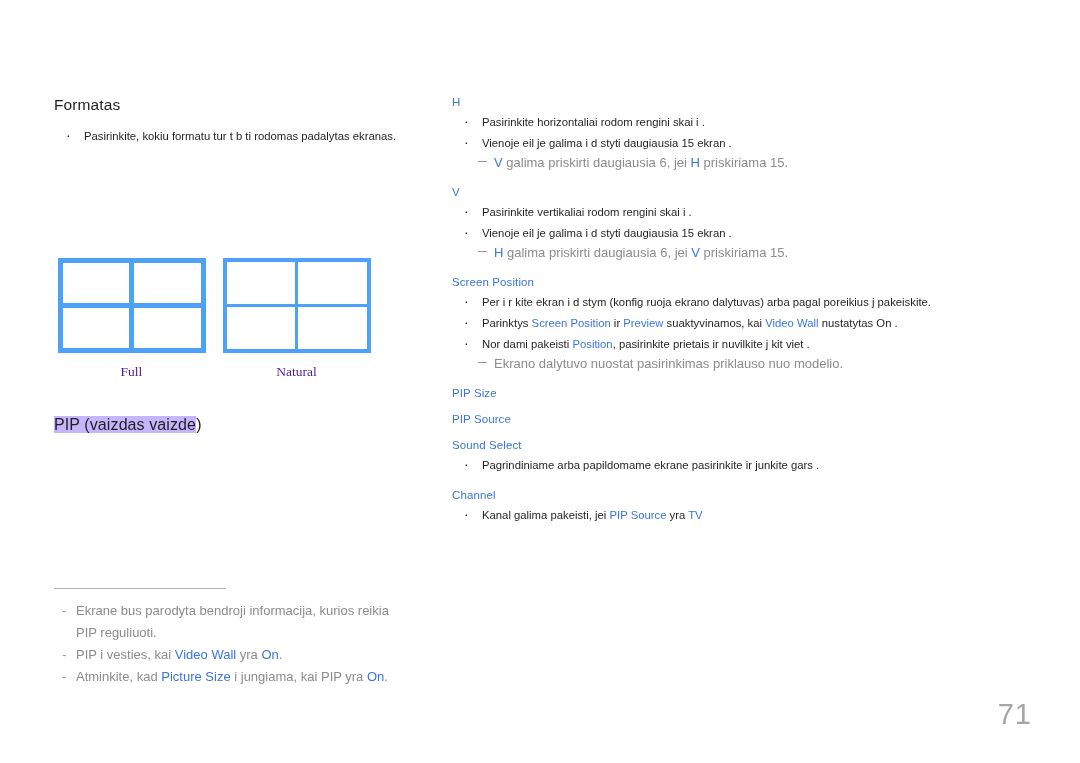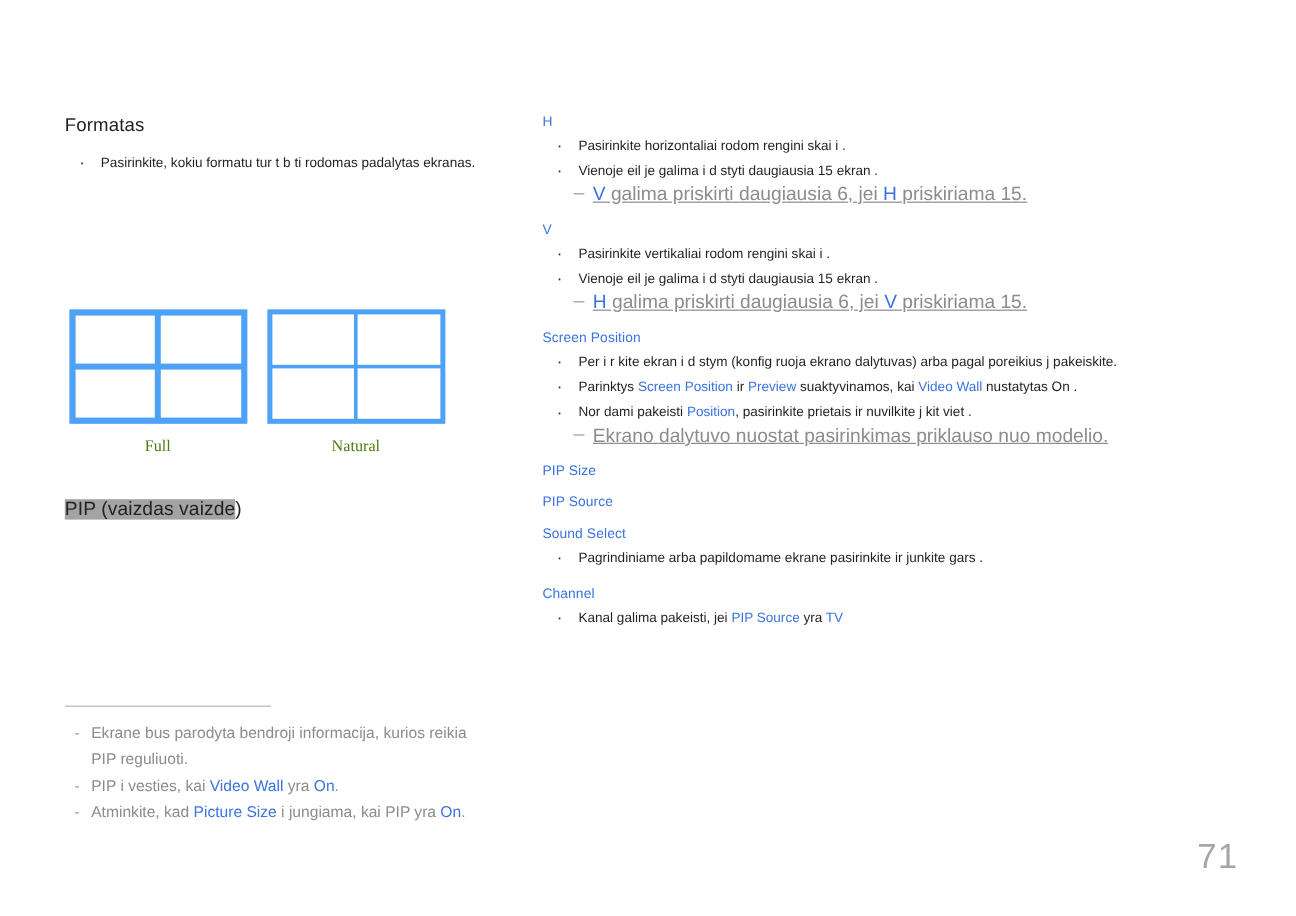--- a/index.html
+++ b/index.html
@@ -53,21 +53,21 @@
 
   .h-highlight {
     font-size: 16px;
     color: #231f20;
     margin: 0;
     letter-spacing: .1px;
     display: inline-block;
     line-height: 1.35;
   }
   .hl {
-    background: #a3a3a3;
+    background: #c4b5fd;
     text-align: right;
   }
 
   
   ul.bullets {
     list-style: none;
     margin: 0;
     padding: 0;
   }
   ul.bullets > li {
@@ -84,25 +84,24 @@
     left: 12px;
     top: -1px;
     font-size: 14px;
     color: #231f20;
   }
 
   
   .subnote {
     position: relative;
     padding-left: 42px;
-    font-size: 16px;
+    font-size: 13px;
     line-height: 18px;
     color: #8c8c8c;
     margin: 1px 0 2px 0;
-    text-decoration: underline;
   }
   .subnote::before {
     content: "";
     position: absolute;
     left: 26px;
     top: 7px;
     width: 9px;
     height: 1px;
     background: #9a9a9a;
   }
@@ -145,21 +144,21 @@
     background: #4da2f7;
   }
   .split-box.natural .cell { background: #ffffff; }
 
   .cell { width: 100%; height: 100%; }
 
   .caption {
     margin-top: 11px;
     font-family: "Liberation Serif", serif;
     font-size: 13.5px;
-    color: #4d7c0f;
+    color: #4c1d95;
   }
 
   
   .footnotes {
     position: absolute;
     left: 54px;
     top: 588px;
     width: 340px;
   }
   .footnotes .rule {

